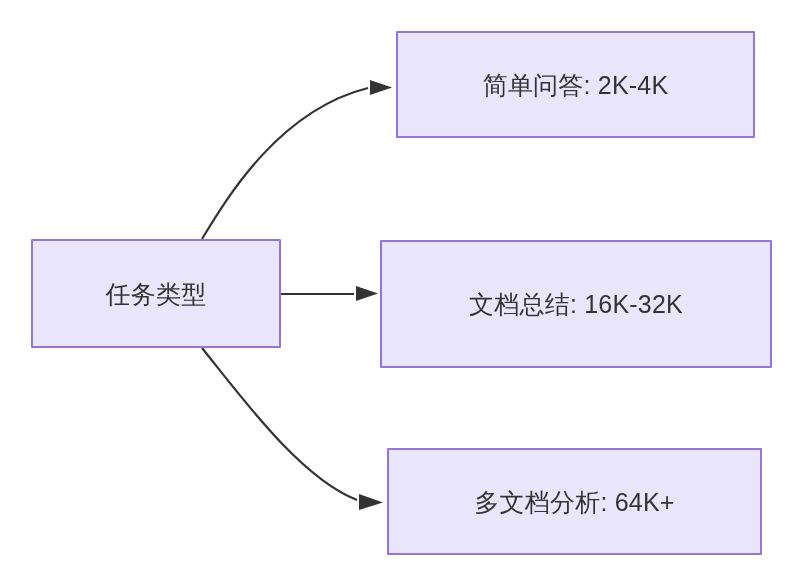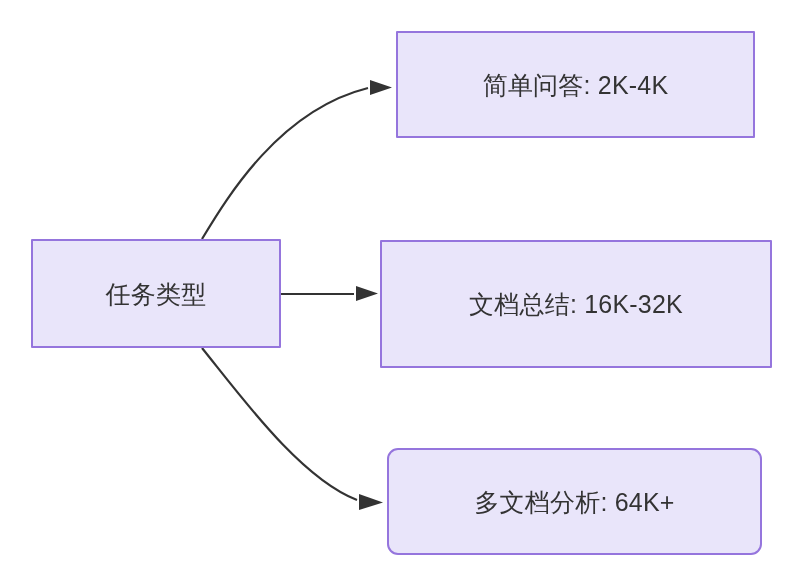--- a/index.html
+++ b/index.html
@@ -48,21 +48,20 @@
     left: 380px;
     top: 240px;
     width: 392px;
     height: 128px;
   }
   #node-multidoc {
     left: 387px;
     top: 448px;
     width: 375px;
     height: 107px;
-    border-radius: 11px;
   }
   #edges {
     position: absolute;
     left: 0;
     top: 0;
     width: 787px;
     height: 572px;
     pointer-events: none;
   }
   .edge-path {

